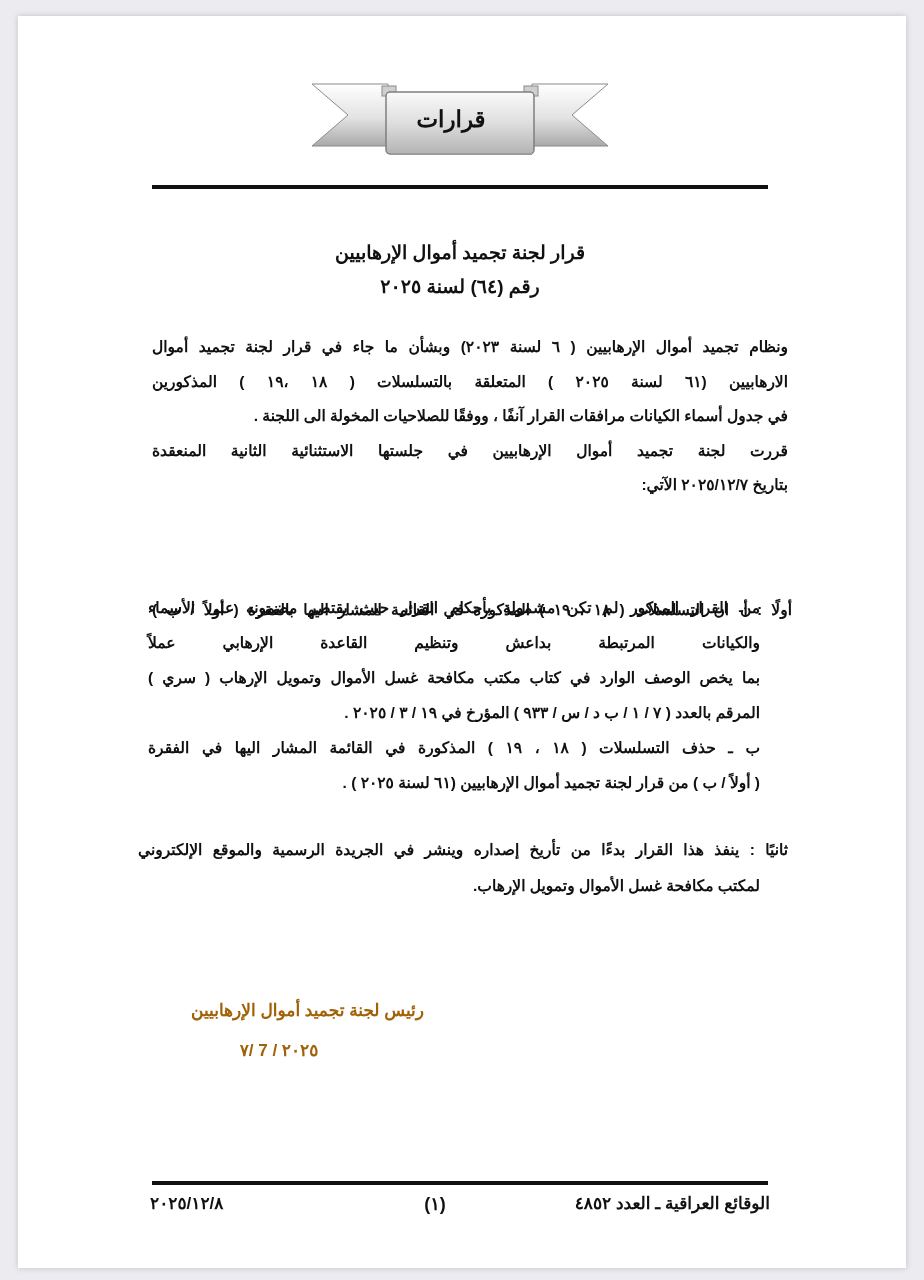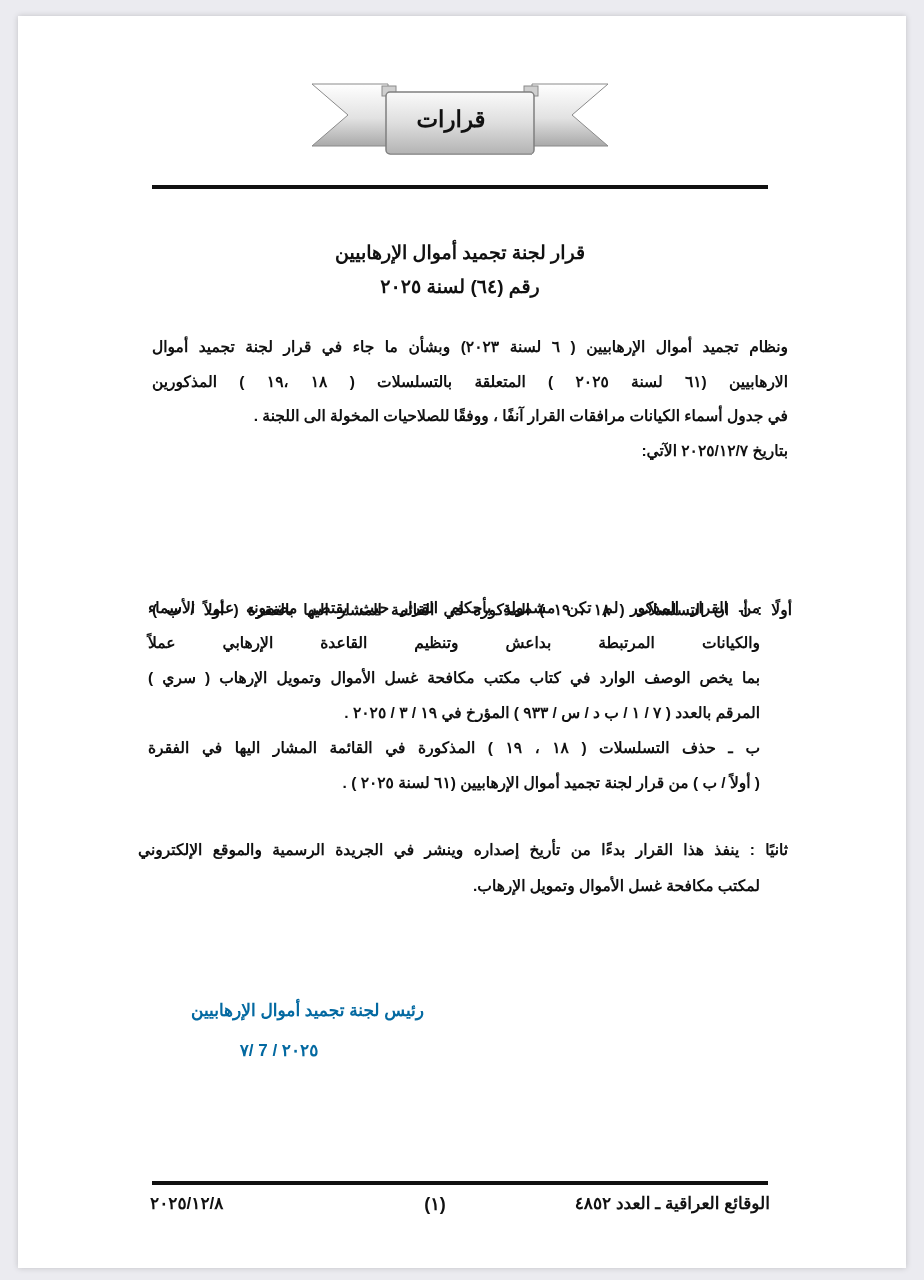--- a/index.html
+++ b/index.html
@@ -32,21 +32,21 @@
 
   .body-text {
     position: absolute; direction: rtl; font-family: "Liberation Sans", sans-serif;
     font-weight: bold; font-size: 15.5px; color: #111; text-align: justify;
     text-align-last: right;
   }
   .line { display: block; white-space: nowrap; text-align: justify; text-align-last: justify; }
   .line.last { text-align-last: right; }
 
   .sig { position: absolute; direction: rtl; font-family: "Liberation Sans", sans-serif;
-    font-weight: bold; color: #0369a1; font-size: 16px; }
+    font-weight: bold; color: #a16207; font-size: 16px; }
 
   .footer { position: absolute; top: 1193px; font-family: "Liberation Sans", sans-serif;
     font-weight: bold; font-size: 17px; color: #111; direction: rtl; }
 </style>
 </head>
 <body>
 
 <div class="sheet"></div>
 
 <div class="banner">
@@ -81,20 +81,21 @@
 
 <div class="title-block" style="top:236px;">
   <div class="title-line">قرار لجنة تجميد أموال الإرهابيين</div>
   <div class="title-line">رقم (٦٤) لسنة ٢٠٢٥</div>
 </div>
 
 <div class="body-text" style="left:152px; top:330px; width:636px; line-height:34.5px;">
   <span class="line">ونظام تجميد أموال الإرهابيين ( ٦ لسنة ٢٠٢٣) وبشأن ما جاء في قرار لجنة تجميد أموال</span>
   <span class="line">الارهابيين (٦١ لسنة ٢٠٢٥ ) المتعلقة بالتسلسلات ( ١٨ ،١٩ ) المذكورين</span>
   <span class="line last">في جدول أسماء الكيانات مرافقات القرار آنفًا ، ووفقًا للصلاحيات المخولة الى اللجنة .</span>
+  <span class="line">قررت لجنة تجميد أموال الإرهابيين في جلستها الاستثنائية الثانية المنعقدة</span>
   <span class="line last">بتاريخ ٢٠٢٥/١٢/٧ الآتي:</span>
 </div>
 
 <div class="body-text" style="left:152px; top:556px; width:640px; line-height:34px;margin-top:37px;">
   <span class="line">أولًا : أ- ان التسلسلات ( ١٨ ، ١٩ ) المذكورة في القائمة المشار اليها بالفقرة ( أولاً / ب )</span>
 </div>
 <div class="body-text" style="left:148px; top:590px; width:612px; line-height:35px;">
   <span class="line">من القرار المذكور لم تكن مشمولة بأحكام القرار حيث يقتصر مضمونه على الأسماء</span>
   <span class="line">والكيانات المرتبطة بداعش وتنظيم القاعدة الإرهابي عملاً</span>
   <span class="line">بما يخص الوصف الوارد في كتاب مكتب مكافحة غسل الأموال وتمويل الإرهاب ( سري )</span>

